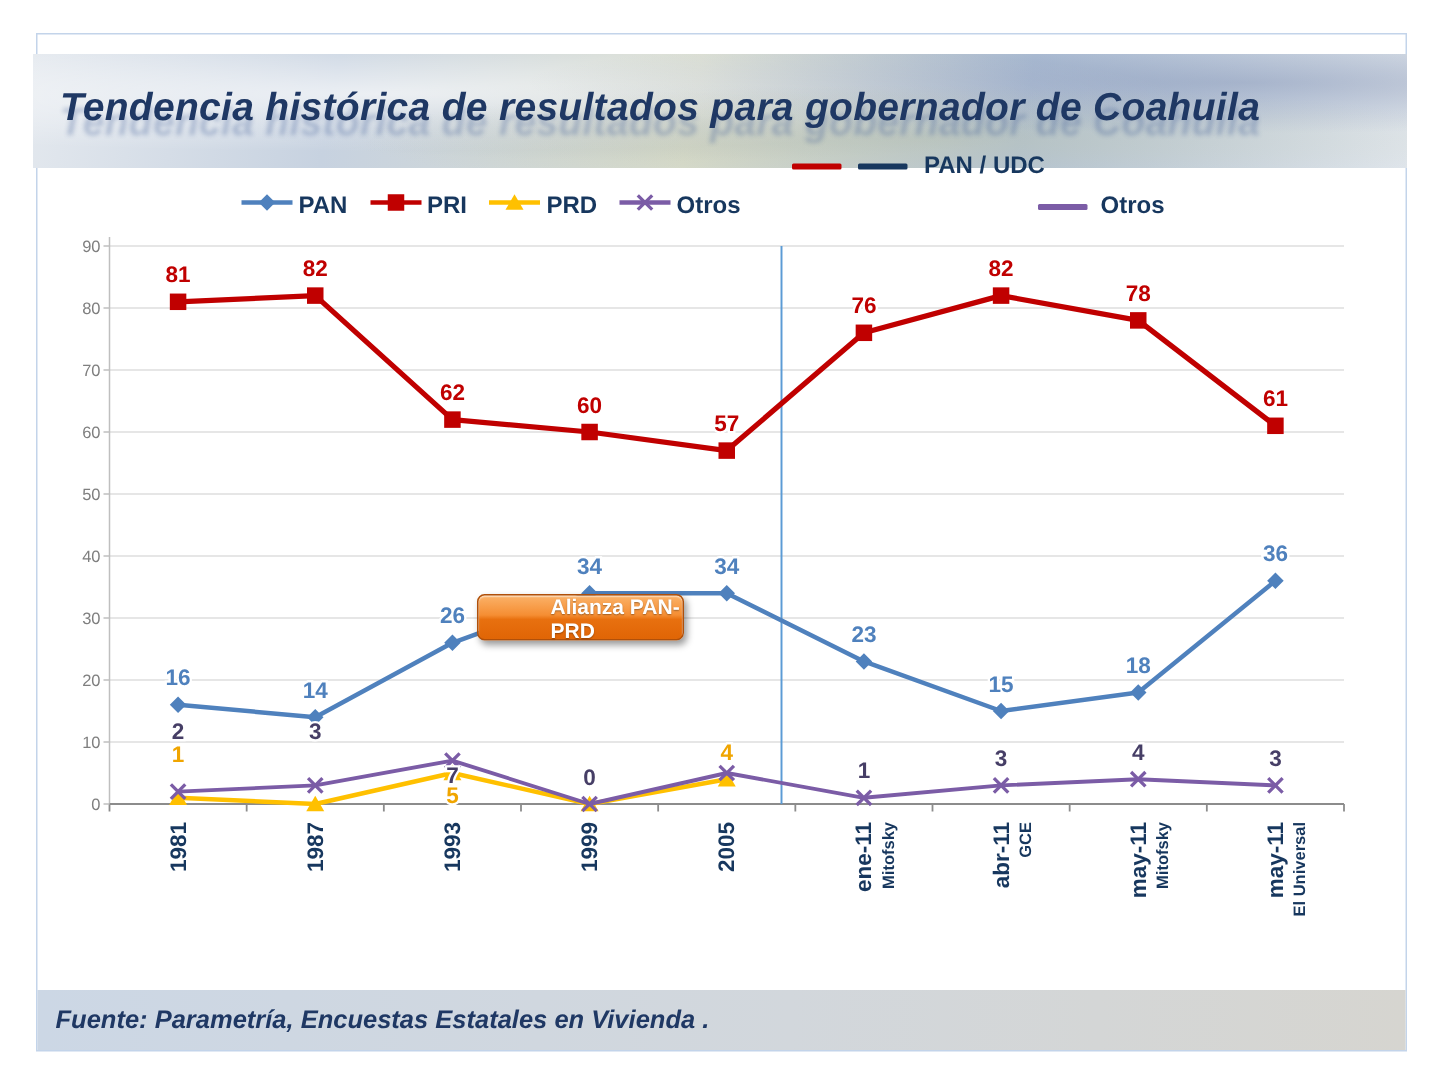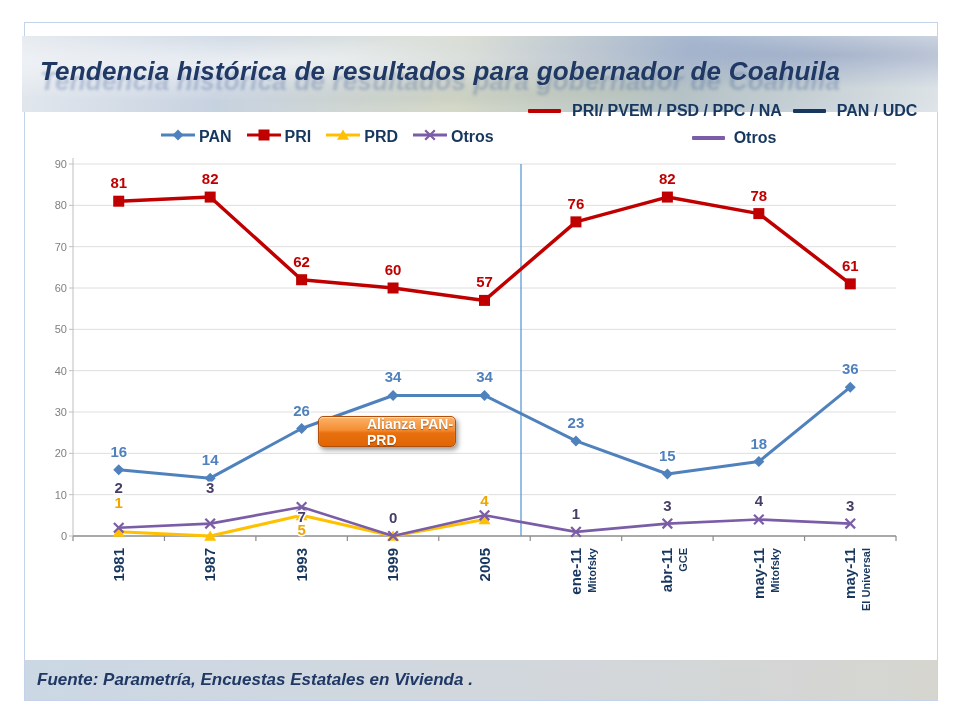--- a/index.html
+++ b/index.html
@@ -26,21 +26,21 @@
   #legend-right { position:absolute; left:528px; top:102px; width:412px; }
   #legend-right .row1 { display:flex; align-items:center; gap:11px; }
   #legend-right .row2 { display:flex; align-items:center; gap:9px; justify-content:center; margin-top:9px; }
   .dash { width:33px; height:4px; border-radius:1px; }
   
   #footer-band { position:absolute; left:25px; top:660px; width:912px; height:40px;
     background:linear-gradient(90deg,#ccd7e5 0%,#d2d7dc 55%,#d6d5d0 100%); }
   #footer-text { position:absolute; left:12px; top:10px; font-size:17px; font-weight:bold;
     font-style:italic; color:#1f3864; }
   
-  #annotation-box { position:absolute; left:318px; top:416px; width:138px; height:31px;
+  #annotation-box { position:absolute; left:318px; top:396px; width:138px; height:31px;
     border:1px solid #b0500a; border-radius:5px;
     background:linear-gradient(180deg,#fbb269 0%,#f58e33 45%,#e8700f 55%,#e06505 100%);
     box-shadow:2px 3px 5px rgba(0,0,0,0.40), inset 0 1px 1px rgba(255,255,255,0.55);
     display:flex; align-items:center; justify-content:center;padding-left:48px; }
   #annotation-box span { color:#ffffff; font-size:14px; font-weight:bold;
     text-shadow:0 1px 1px rgba(0,0,0,0.35); }
   #chart-svg { position:absolute; left:0; top:0; }
 </style>
 </head>
 <body>
@@ -79,21 +79,20 @@
             <line x1="1" y1="7" x2="35" y2="7" stroke="#7b5ca6" stroke-width="3"></line>
             <path d="M13.2,2.2 L22.8,11.8 M13.2,11.8 L22.8,2.2" stroke="#7b5ca6" stroke-width="2.2" fill="none"></path>
           </svg></span>
       <span class="legend-label">Otros</span>
     </div>
   </div>
 
   <div id="legend-right">
     <div class="row1">
       <span class="dash" style="background:#c00000"></span>
-      <span class="legend-label">PRI/ PVEM / PSD / PPC / NA</span>
       <span class="dash" style="background:#17375e"></span>
       <span class="legend-label">PAN / UDC</span>
     </div>
     <div class="row2">
       <span class="dash" style="background:#7b5ca6"></span>
       <span class="legend-label">Otros</span>
     </div>
   </div>
 
   <svg id="chart-svg" width="961" height="721">

